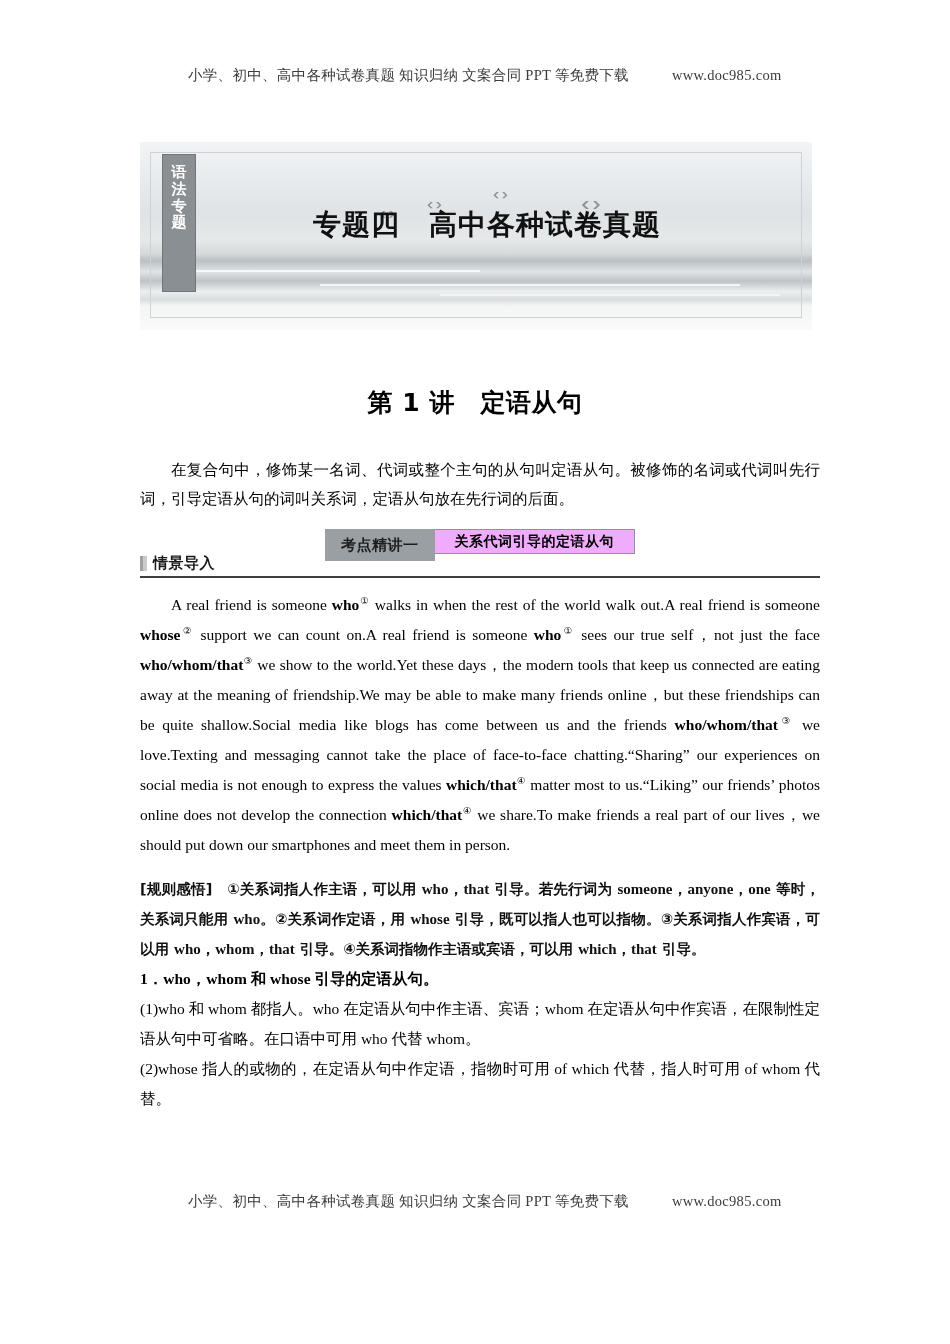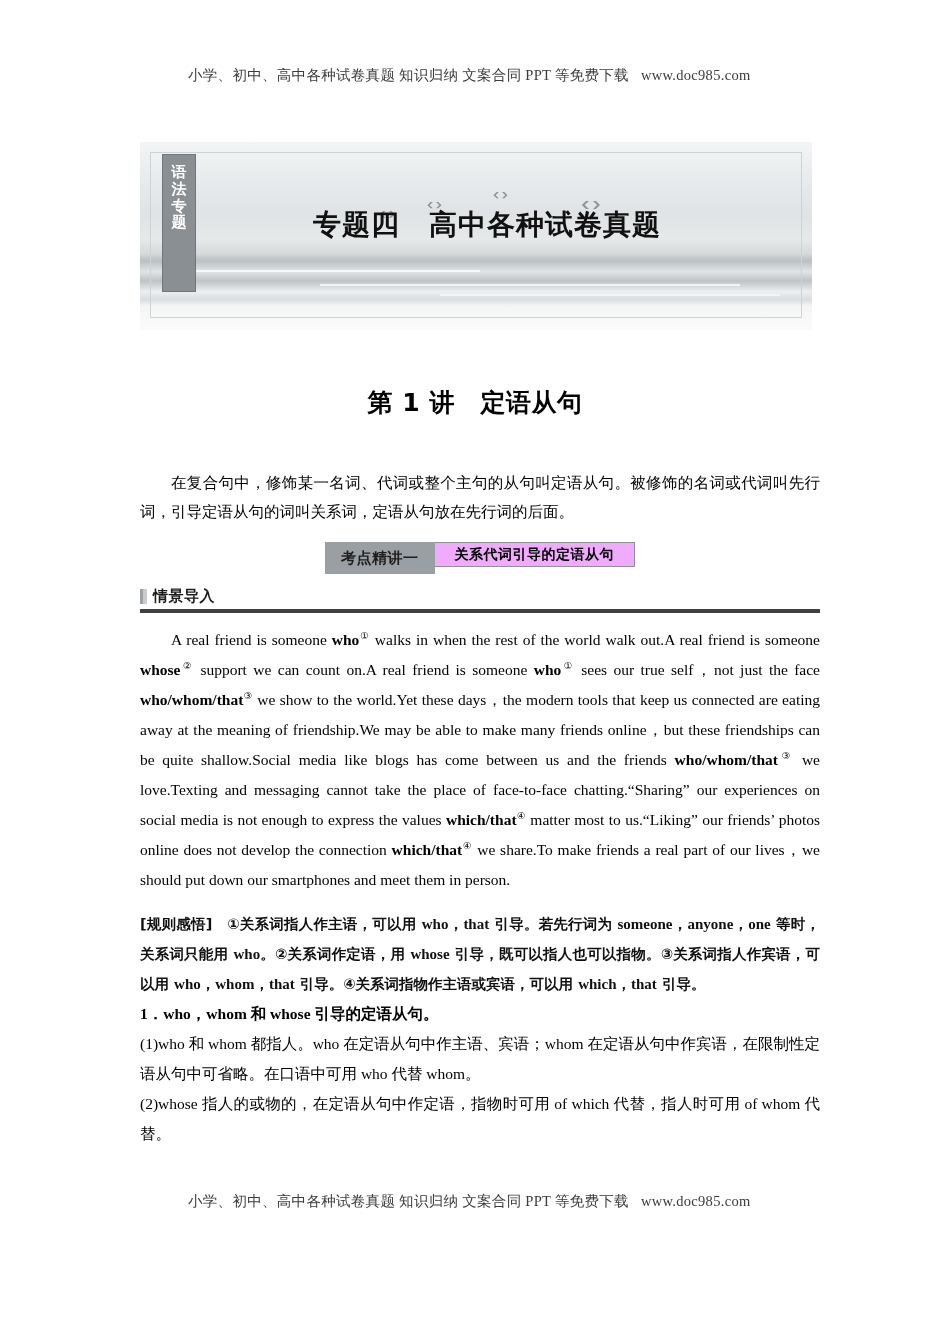--- a/index.html
+++ b/index.html
@@ -28,21 +28,21 @@
   .running {
     position: absolute;
     left: 140px;
     width: 680px;
     font-size: 14.5px;
     color: #3b3b3b;
     letter-spacing: 0.3px;
     white-space: nowrap;
   }
   .running .cn { font-family: Liberation Serif, serif; margin-left: 48px; }
-  .running .url { margin-left: 12px; }
+  .running .url { margin-left: 43px; }
   #running-head { top: 66px; }
   #running-foot { top: 1192px; }
 
   
   .banner {
     position: absolute;
     left: 140px;
     top: 142px;
     width: 672px;
     height: 188px;
@@ -141,21 +141,21 @@
     font-size: 25px;
     letter-spacing: 0.5px;
     white-space: pre;
     color: #000;
   }
 
   
   .content {
     position: absolute;
     left: 140px;
-    top: 468px;
+    top: 455px;
     width: 680px;
   }
   .p-intro {
     font-size: 15.5px;
     line-height: 29px;
     text-indent: 2em;
     text-align: justify;
     margin: 0;
   }
 
@@ -188,24 +188,24 @@
     font-size: 14px;
     padding: 0 20px;
     display: flex;
     align-items: center;
     box-sizing: border-box;
     letter-spacing: 0.5px;
   }
 
   
   .subhead {
-    margin-top: 20px;
+    margin-top: 0;
     display: flex;
     align-items: center;
-    border-bottom: 4px solid #404040;
+    border-bottom: 2px solid #404040;
     padding-bottom: 3px;
   }
   .subhead-mark {
     width: 7px;
     height: 15px;
     background: linear-gradient(to right, #9da2a6 0 3px, #c8ccce 3px 7px);
     margin-right: 6px;
     flex: none;
   }
   .subhead-text {

